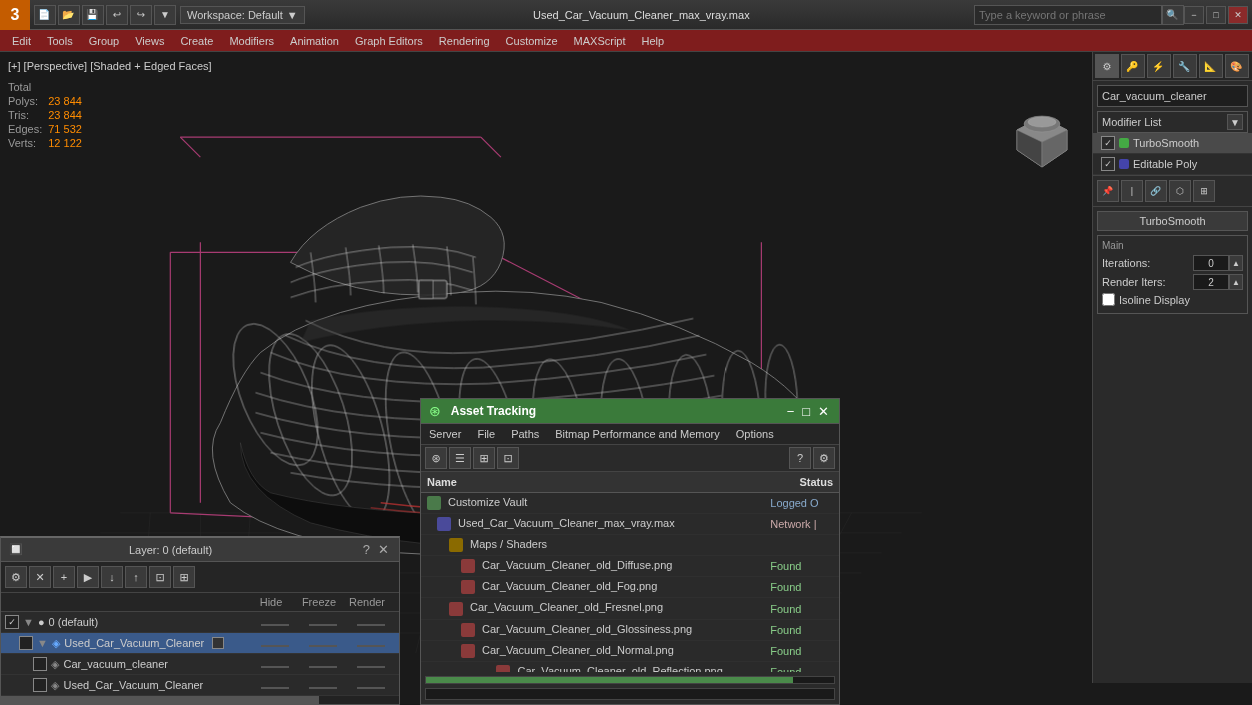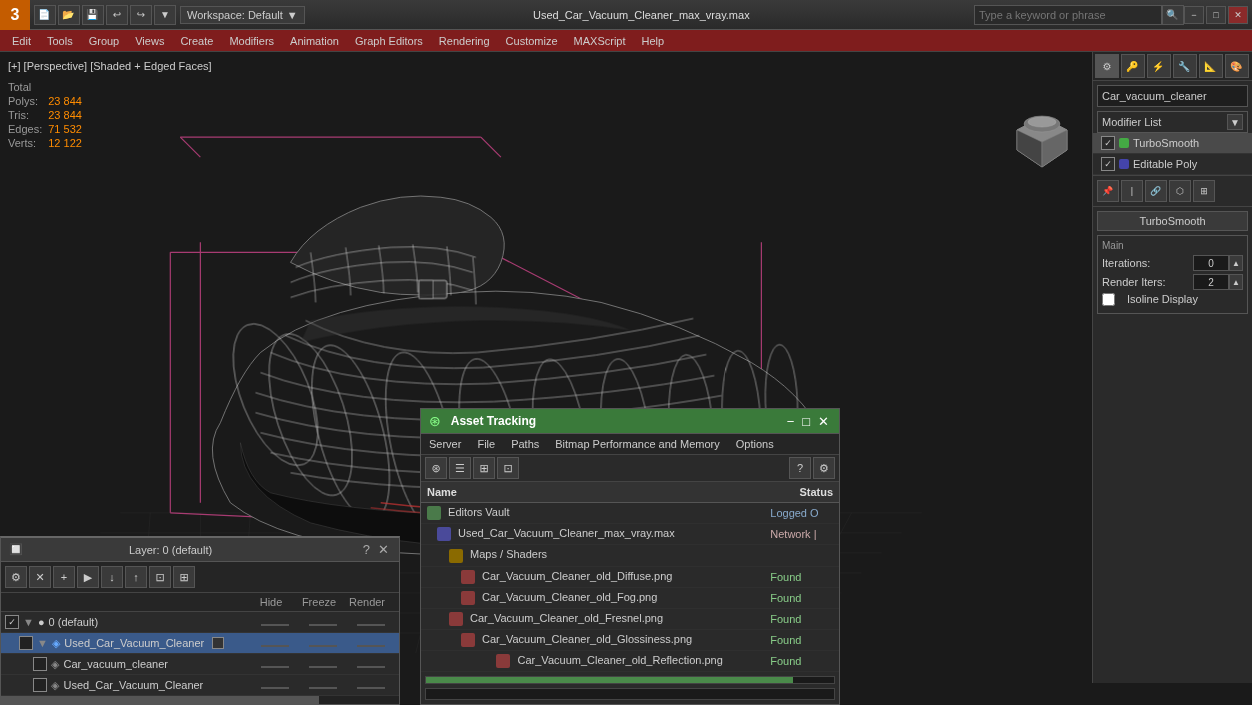--- a/index.html
+++ b/index.html
@@ -292,21 +292,22 @@
       width: 36px;
       height: 16px;
       background: #1a1a1a;
       border: 1px solid #555;
       color: #ccc;
       font-size: 10px;
       text-align: center;
     }
     .ts-check {
       display: flex;
-      gap: 12px;
+      align-items: center;
+      gap: 4px;
       font-size: 11px;
       margin-bottom: 3px;
     }
     .ts-check input[type="checkbox"] { margin: 0; }
 
     
     .layer-panel {
       position: absolute;
       bottom: 0;
       left: 0;
@@ -870,21 +871,21 @@
       <thead>
         <tr>
           <th>Name</th>
           <th class="status-col">Status</th>
         </tr>
       </thead>
       <tbody>
         <tr>
           <td>
             <span class="asset-icon icon-vault"></span>
-            <span>Editors Vault</span>
+            <span>Customize Vault</span>
           </td>
           <td class="status-logged">Logged O</td>
         </tr>
         <tr>
           <td class="asset-row-indent">
             <span class="asset-icon icon-scene"></span>
             <span>Used_Car_Vacuum_Cleaner_max_vray.max</span>
           </td>
           <td class="status-network">Network |</td>
         </tr>
@@ -917,20 +918,27 @@
           <td class="status-found">Found</td>
         </tr>
         <tr>
           <td style="padding-left:40px;">
             <span class="asset-icon icon-png"></span>
             <span>Car_Vacuum_Cleaner_old_Glossiness.png</span>
           </td>
           <td class="status-found">Found</td>
         </tr>
         <tr>
+          <td style="padding-left:40px;">
+            <span class="asset-icon icon-png"></span>
+            <span>Car_Vacuum_Cleaner_old_Normal.png</span>
+          </td>
+          <td class="status-found">Found</td>
+        </tr>
+        <tr>
           <td style="padding-left:40px;text-align:center;">
             <span class="asset-icon icon-png"></span>
             <span>Car_Vacuum_Cleaner_old_Reflection.png</span>
           </td>
           <td class="status-found">Found</td>
         </tr>
 
       </tbody>
     </table>
   </div>

